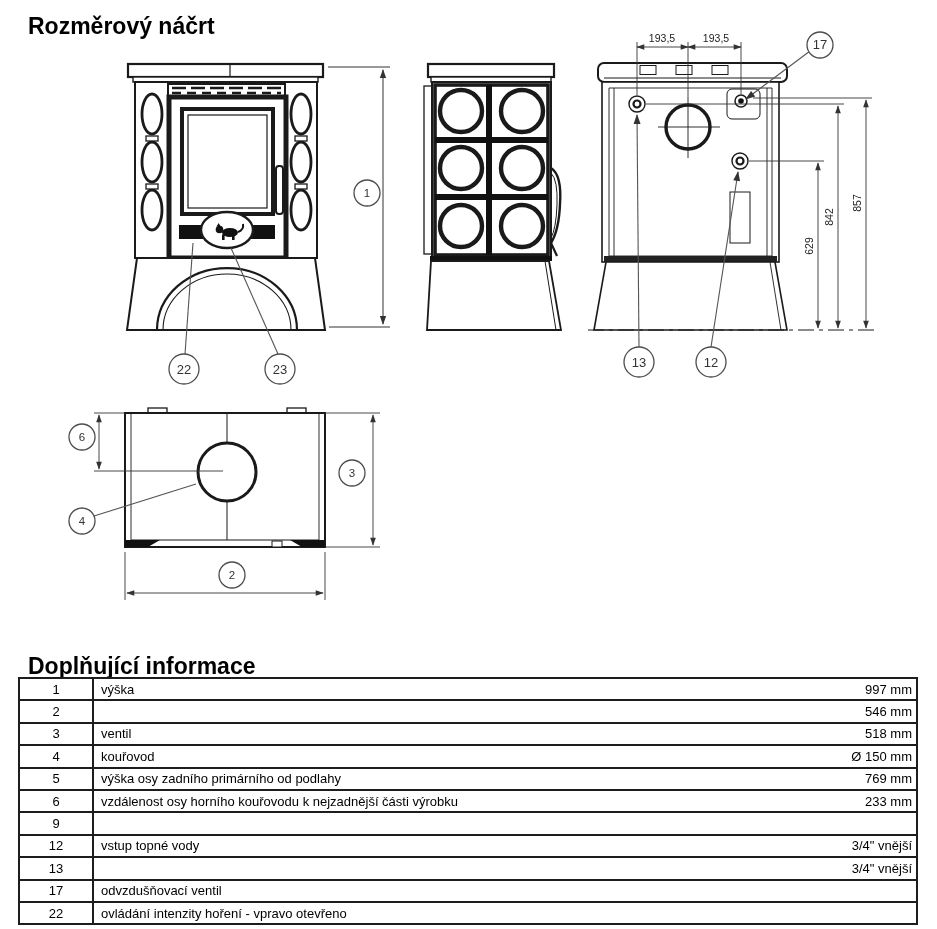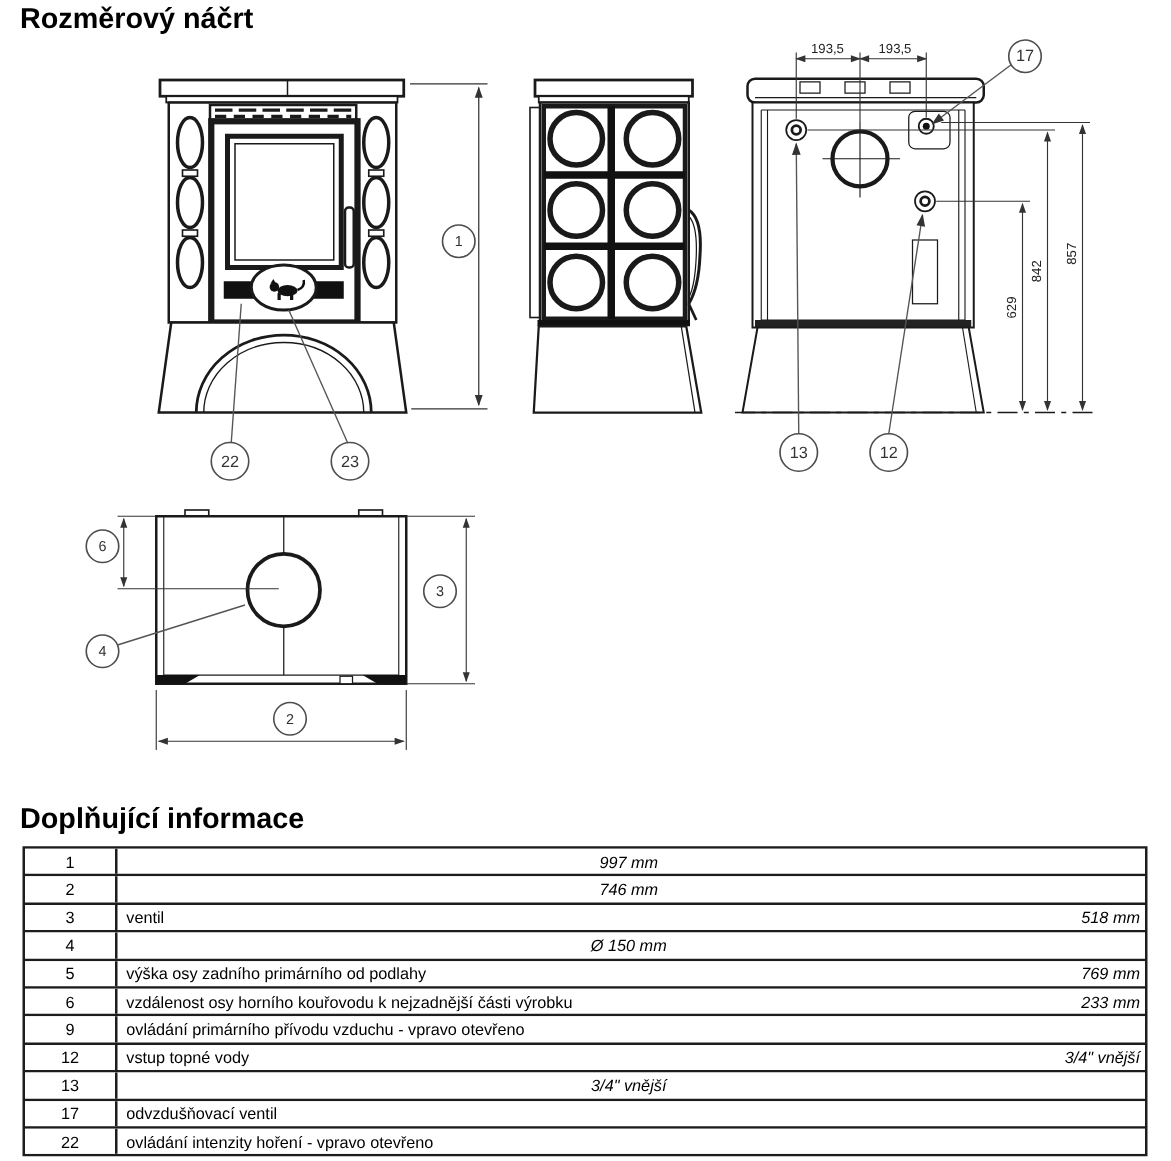--- a/index.html
+++ b/index.html
@@ -1,32 +1,32 @@
 <!DOCTYPE html>
 <html><head>
 <meta charset="utf-8">
 <style>
   html,body{margin:0;padding:0;background:#fff;}
   .page{position:relative;width:937px;height:929px;background:#fff;overflow:hidden;
         font-family:"Liberation Sans","DejaVu Sans",sans-serif;color:#000;}
-  .h-title{position:absolute;left:16px;margin:0;font-size:23px;font-weight:bold;letter-spacing:0;}
+  .h-title{position:absolute;left:16px;margin:12px;font-size:23px;font-weight:bold;letter-spacing:0;}
   #title-main{top:1px;}
   #title-info{top:641px;}
   svg text{font-family:"Liberation Sans","DejaVu Sans",sans-serif;}
   .dimtxt{font-size:10.5px;fill:#222;}
   .callout-n{font-size:11.5px;fill:#333;}
   .callout-b{font-size:13px;fill:#333;}
   
   .info-table{position:absolute;left:18px;top:677px;width:900px;border:2px solid #1d1d1d;box-sizing:border-box;}
   .t-row{display:grid;grid-template-columns:74px 1fr auto;align-items:center;height:20.4px;
          border-bottom:2px solid #1d1d1d;font-size:13px;background:#fff;}
   .t-row:last-child{border-bottom:none;}
   .t-num{text-align:center;border-right:2px solid #1d1d1d;height:100%;display:flex;align-items:center;justify-content:center;}
   .t-label{padding-left:7px;white-space:nowrap;overflow:hidden;}
-  .t-value{padding-right:4px;text-align:center;white-space:nowrap;font-style:italic;}
+  .t-value{padding-right:4px;text-align:right;white-space:nowrap;}
 </style>
 </head>
 <body>
 
 <div class="page">
 
   <h1 class="h-title" id="title-main">Rozměrový náčrt</h1>
 
   <svg width="937" height="625" viewBox="0 0 937 625" style="position:absolute;left:0;top:0;">
     <defs>
@@ -259,48 +259,49 @@
       <circle cx="232" cy="575" r="13" fill="#fff" stroke="#4d4d4d" stroke-width="1.3"></circle>
       <text x="232" y="579" text-anchor="middle" class="callout-n">2</text>
     </g>
   </svg>
 
   <h1 class="h-title" id="title-info">Doplňující informace</h1>
 
   <div class="info-table">
     <div class="t-row">
       <div class="t-num">1</div>
+      <div class="t-label">výška</div>
       <div class="t-value">997 mm</div>
     </div>
     <div class="t-row">
       <div class="t-num">2</div>
-      <div class="t-value">746 mm</div>
+      <div class="t-value">546 mm</div>
     </div>
     <div class="t-row">
       <div class="t-num">3</div>
       <div class="t-label">ventil</div>
       <div class="t-value">518 mm</div>
     </div>
     <div class="t-row">
       <div class="t-num">4</div>
+      <div class="t-label">kouřovod</div>
       <div class="t-value">Ø 150 mm</div>
     </div>
     <div class="t-row">
       <div class="t-num">5</div>
       <div class="t-label">výška osy zadního primárního od podlahy</div>
       <div class="t-value">769 mm</div>
     </div>
     <div class="t-row">
       <div class="t-num">6</div>
       <div class="t-label">vzdálenost osy horního kouřovodu k nejzadnější části výrobku</div>
       <div class="t-value">233 mm</div>
     </div>
     <div class="t-row">
       <div class="t-num">9</div>
-      <div class="t-label">ovládání primárního přívodu vzduchu - vpravo otevřeno</div>
       <div class="t-value"></div>
     </div>
     <div class="t-row">
       <div class="t-num">12</div>
       <div class="t-label">vstup topné vody</div>
       <div class="t-value">3/4" vnější</div>
     </div>
     <div class="t-row">
       <div class="t-num">13</div>
       <div class="t-value">3/4" vnější</div>

